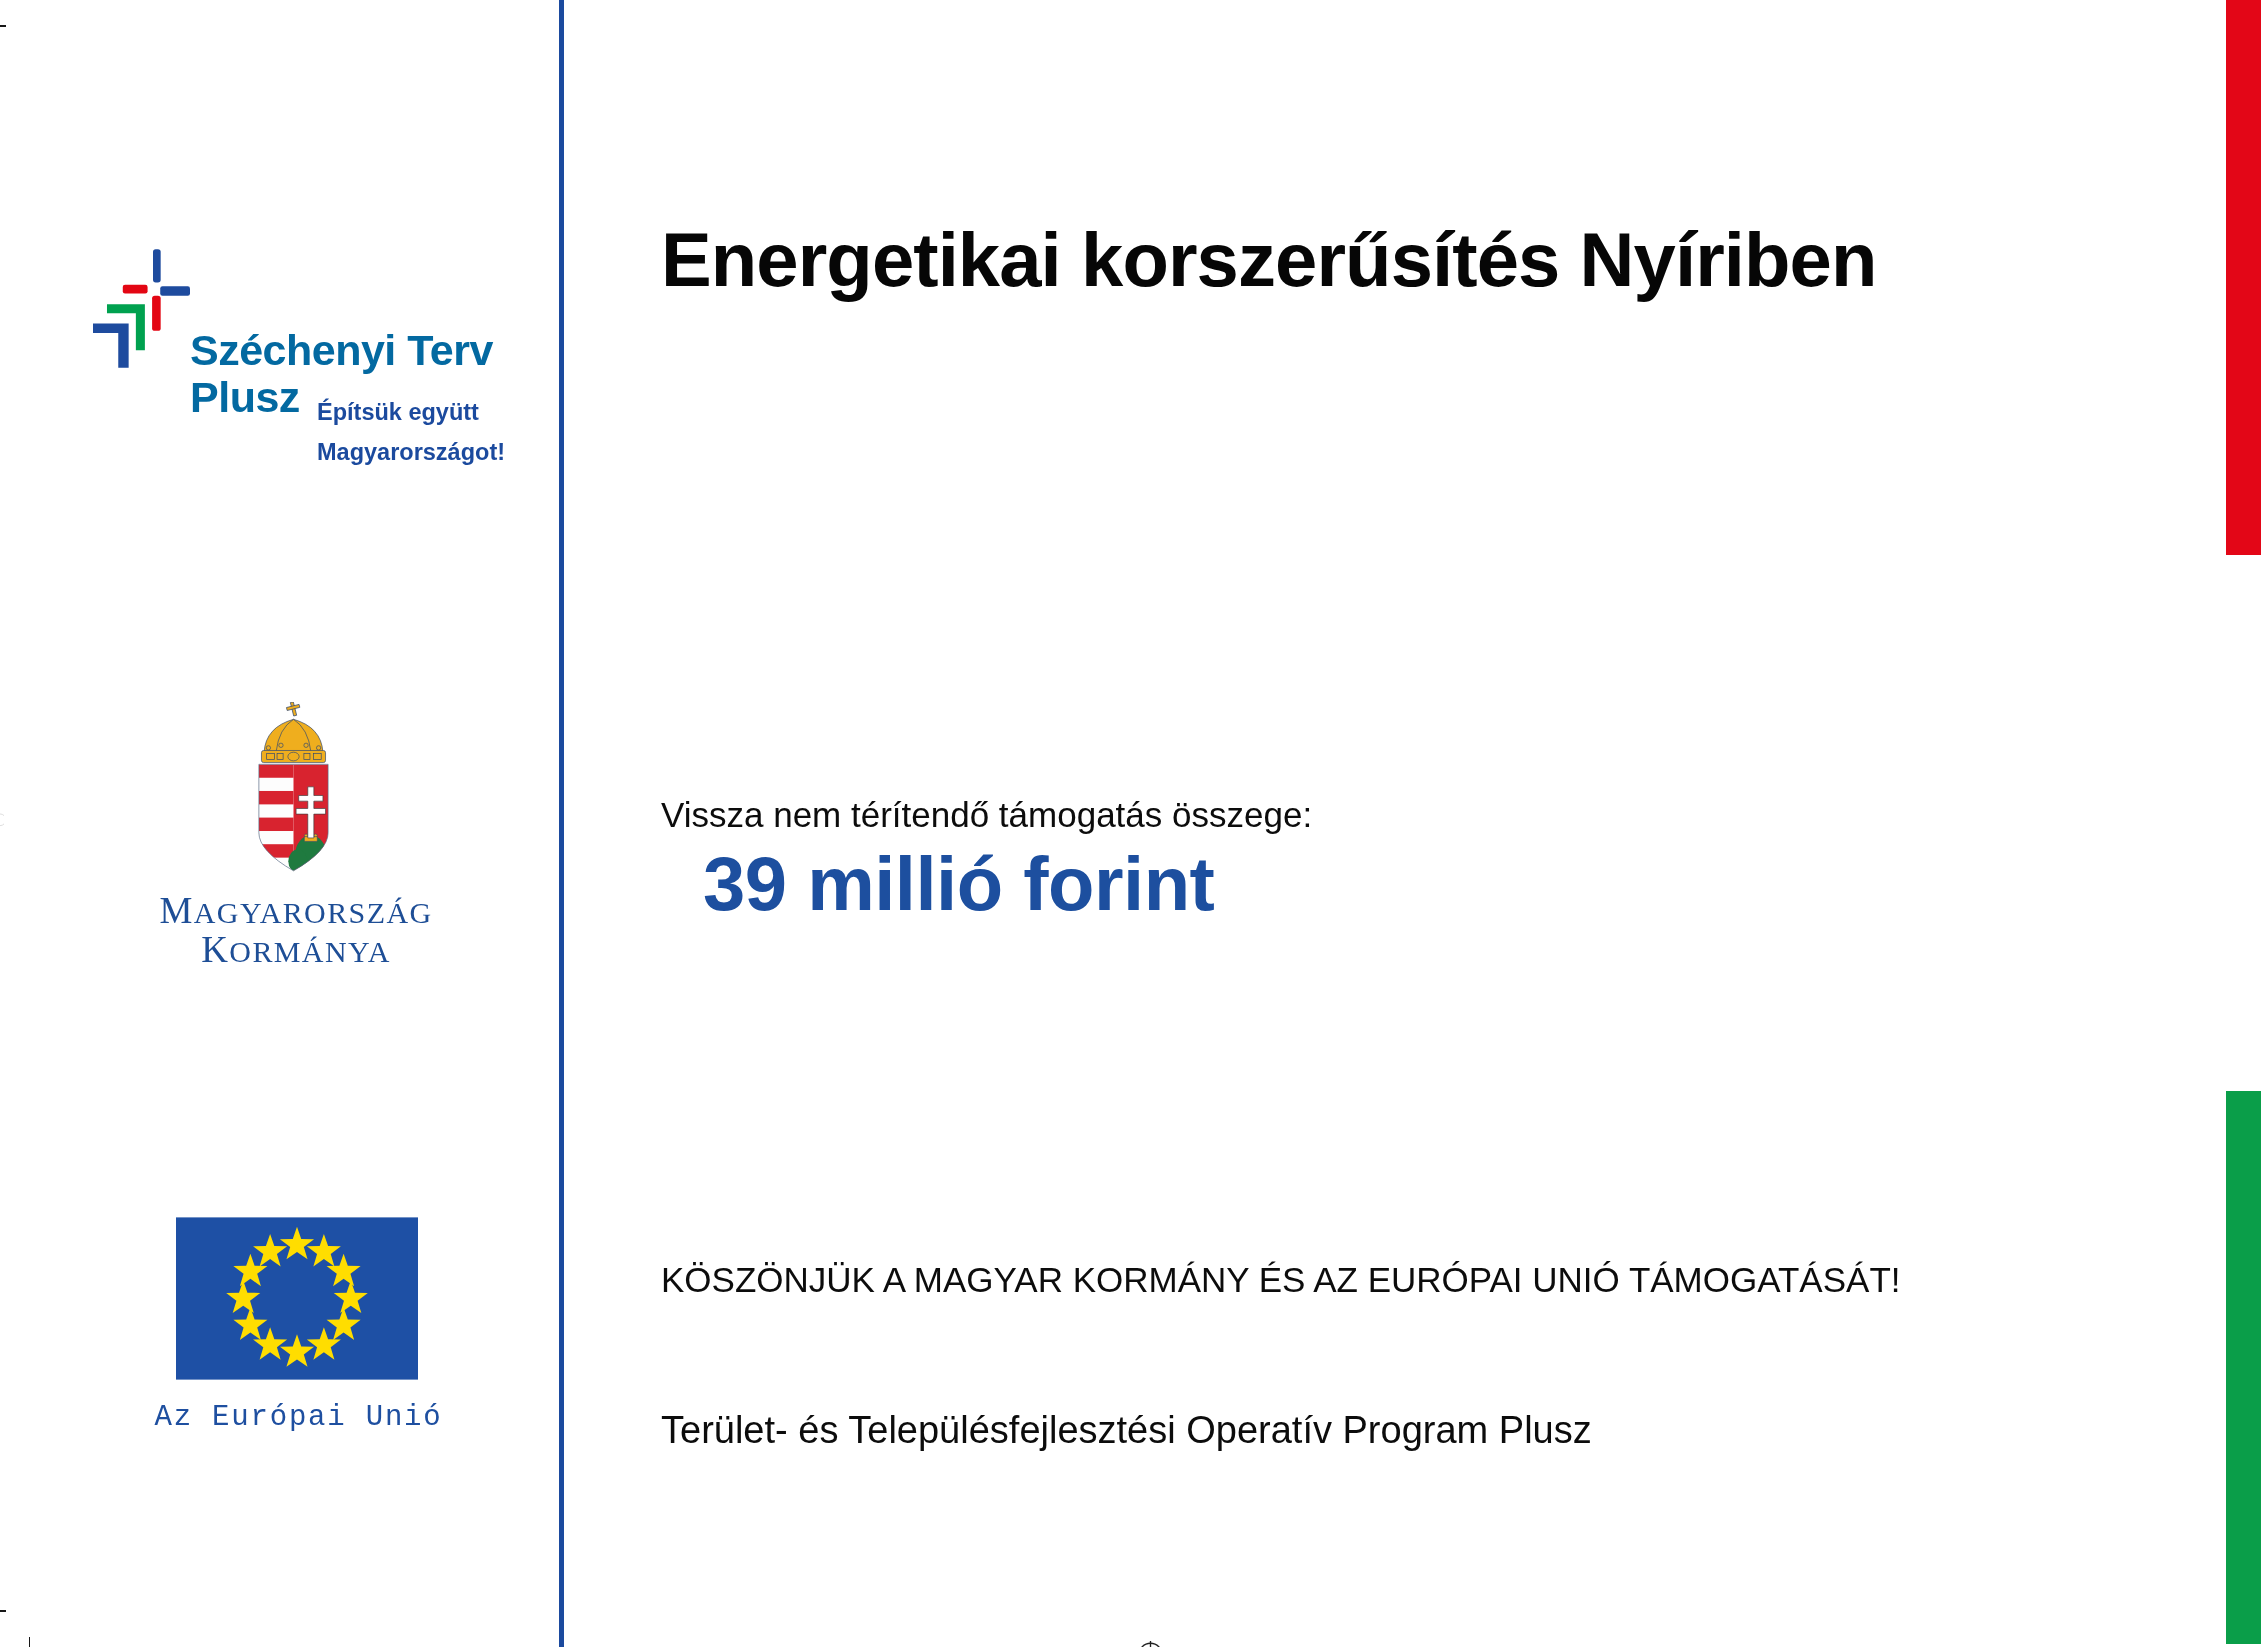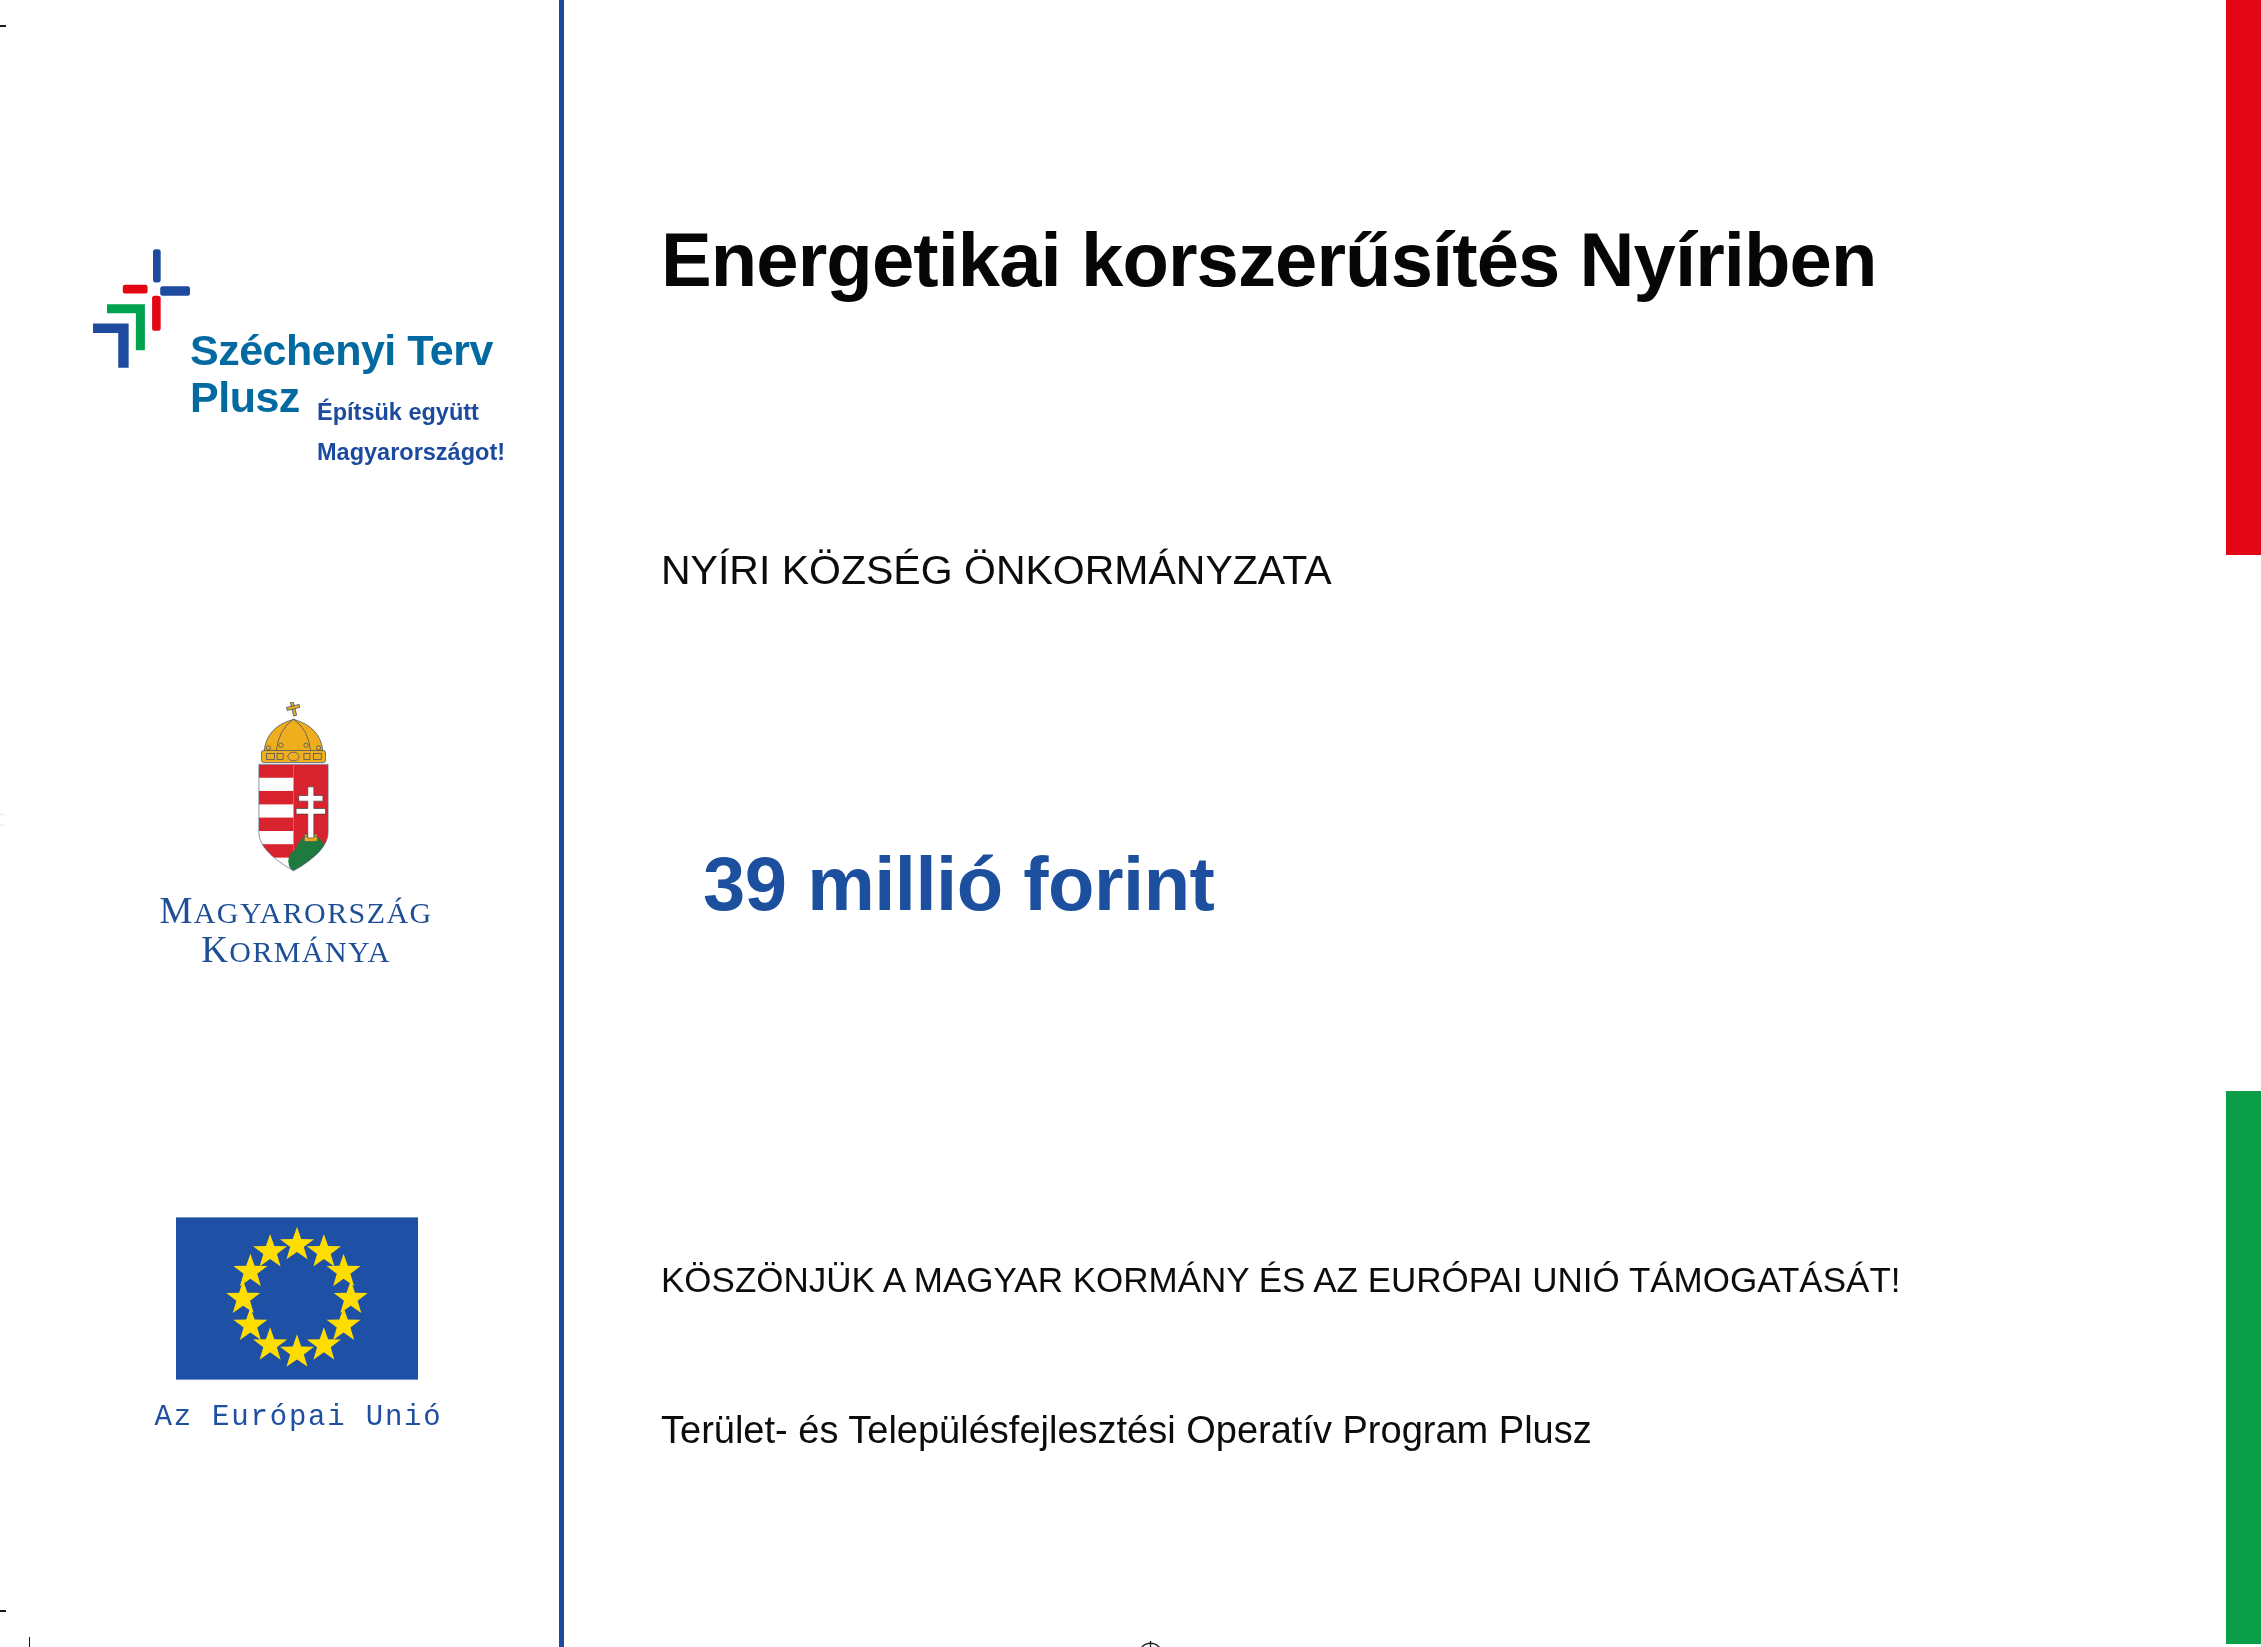--- a/index.html
+++ b/index.html
@@ -143,21 +143,21 @@
     <use href="#eustar" transform="translate(166,241)"></use>
     <use href="#eustar" transform="translate(150,181)"></use>
     <use href="#eustar" transform="translate(166,121)"></use>
     <use href="#eustar" transform="translate(210,77)"></use>
   </svg>
   <div class="abs eu-caption">
     <div class="l1">Az Európai Unió</div>
   </div>
 
   <div class="abs title">Energetikai korszerűsítés Nyíriben</div>
-  <div class="abs muni">NYÍRI KÖZSÉG ÖNKORMÁNYZATA</div>
+  <div class="abs grant-label">Vissza nem térítendő támogatás összege:</div>
   <div class="abs grant-amount" style="color: rgb(29, 79, 159);">39 millió forint</div>
   <div class="abs thanks">KÖSZÖNJÜK A MAGYAR KORMÁNY ÉS AZ EURÓPAI UNIÓ TÁMOGATÁSÁT!</div>
   <div class="abs program">Terület- és Településfejlesztési Operatív Program Plusz</div>
 
   <div class="abs bar-red" style="background-color: rgb(227, 6, 23);"></div>
   <div class="abs bar-green" style="background-color: rgb(10, 158, 73);"></div>
 
   <div class="abs mark mk-tl"></div>
 
   <div class="abs mark mk-bl-h"></div>

